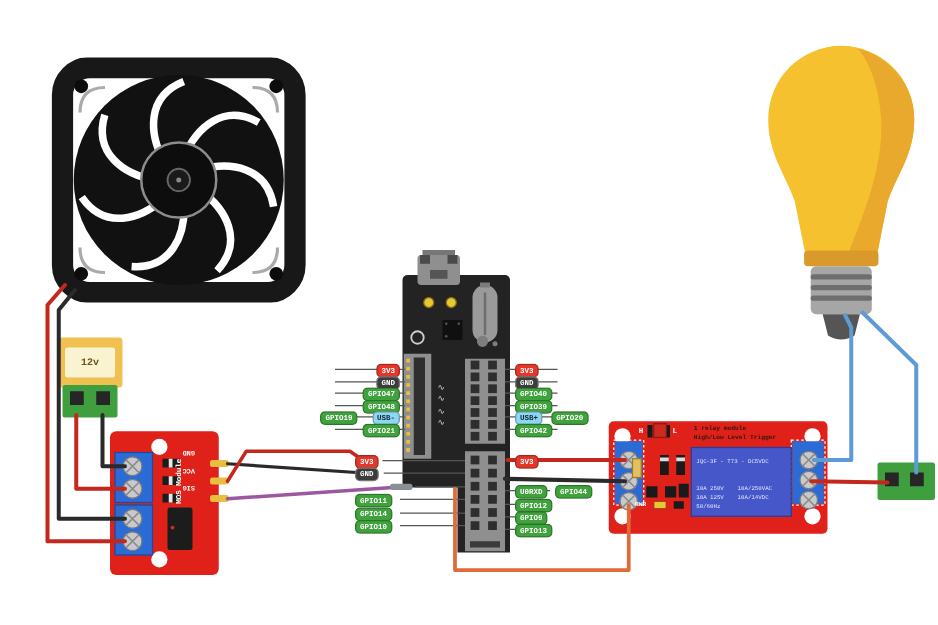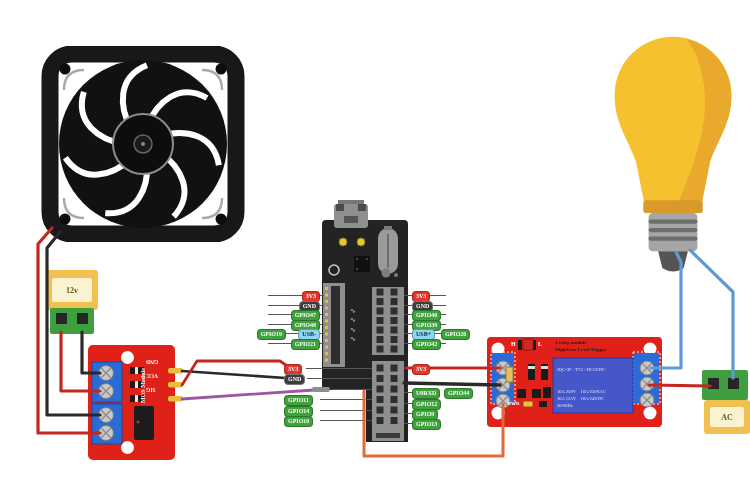--- a/index.html
+++ b/index.html
@@ -1,17 +1,17 @@
 <!DOCTYPE html>
 <html><head>
 <meta charset="utf-8">
 <style>
   html,body{margin:0;padding:0;background:#fff;}
   #canvas{position:relative;width:750px;height:494px;background:#fff;overflow:hidden;
-          font-family:Liberation Serif, serif;}
+          font-family:Liberation Mono, monospace;}
   .abs{position:absolute;}
   .pill{position:absolute;height:9px;line-height:9px;font-size:6px;font-weight:bold;
         color:#fff;padding:0 3px;border-radius:4px;white-space:nowrap;z-index:10;
         border:1px solid rgba(0,0,0,.28);}
   .pill.pwr{background:#e3372a;}
   .pill.gnd{background:#3c3c3c;border-color:#777;}
   .pill.gpio{background:#3fa23c;}
   .pill.usb{background:#8ed6f2;color:#0a2a3a;}
   .leader{position:absolute;height:1px;background:#555;z-index:4;}
   .squig{position:absolute;color:#d8d8d8;font-size:7px;line-height:7px;z-index:6;}
@@ -237,24 +237,20 @@
     <rect x="57" y="178" width="46" height="4" rx="2" fill="#6e6e6e"></rect>
     <rect x="57" y="186" width="46" height="4" rx="2" fill="#6e6e6e"></rect>
     <rect x="57" y="194" width="46" height="4" rx="2" fill="#6e6e6e"></rect>
     <path d="M66,208 L94,208 L90,224 Q80,230 70,224 Z" fill="#555"></path>
   </svg>
 
   <div class="abs" style="left:702px;top:370px;width:46px;height:30px;background:#3f9f3f;border-radius:2px;z-index:2">
     <div class="abs" style="left:6px;top:8px;width:11px;height:11px;background:#262626"></div>
     <div class="abs" style="left:26px;top:8px;width:11px;height:11px;background:#262626"></div>
   </div>
-  <div class="abs" style="left:704px;top:400px;width:46px;height:34px;background:#f0c050;border-radius:3px;z-index:2">
-    <div class="abs labelbox" style="left:6px;top:7px;width:34px;height:20px;background:#faf3d2;border-radius:2px;
-         font-size:8px;font-weight:bold;color:#6b5512">AC</div>
-  </div>
 
   <div class="leader" style="left:268px;top:295px;width:56px"></div>
   <div class="leader" style="left:268px;top:305px;width:56px"></div>
   <div class="leader" style="left:268px;top:314px;width:56px"></div>
   <div class="leader" style="left:268px;top:324px;width:56px"></div>
   <div class="leader" style="left:268px;top:333px;width:56px"></div>
   <div class="leader" style="left:268px;top:343px;width:56px"></div>
   <div class="leader" style="left:404px;top:295px;width:42px"></div>
   <div class="leader" style="left:404px;top:305px;width:42px"></div>
   <div class="leader" style="left:404px;top:314px;width:42px"></div>

